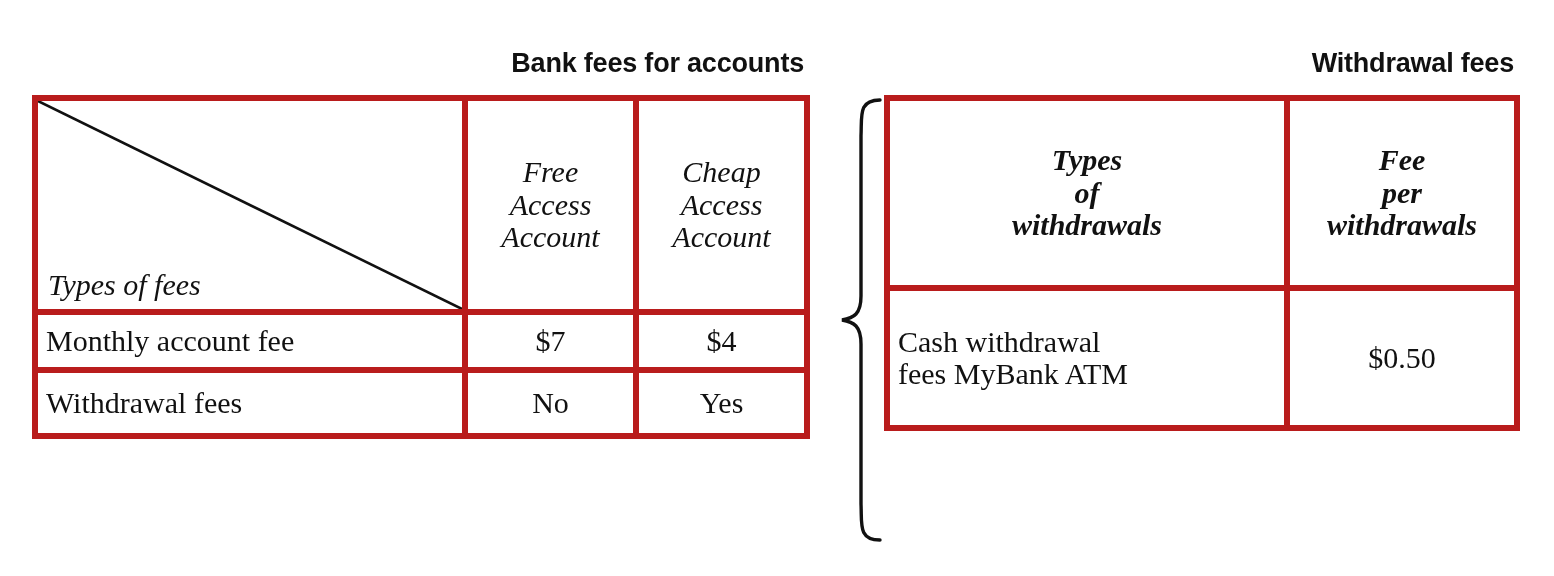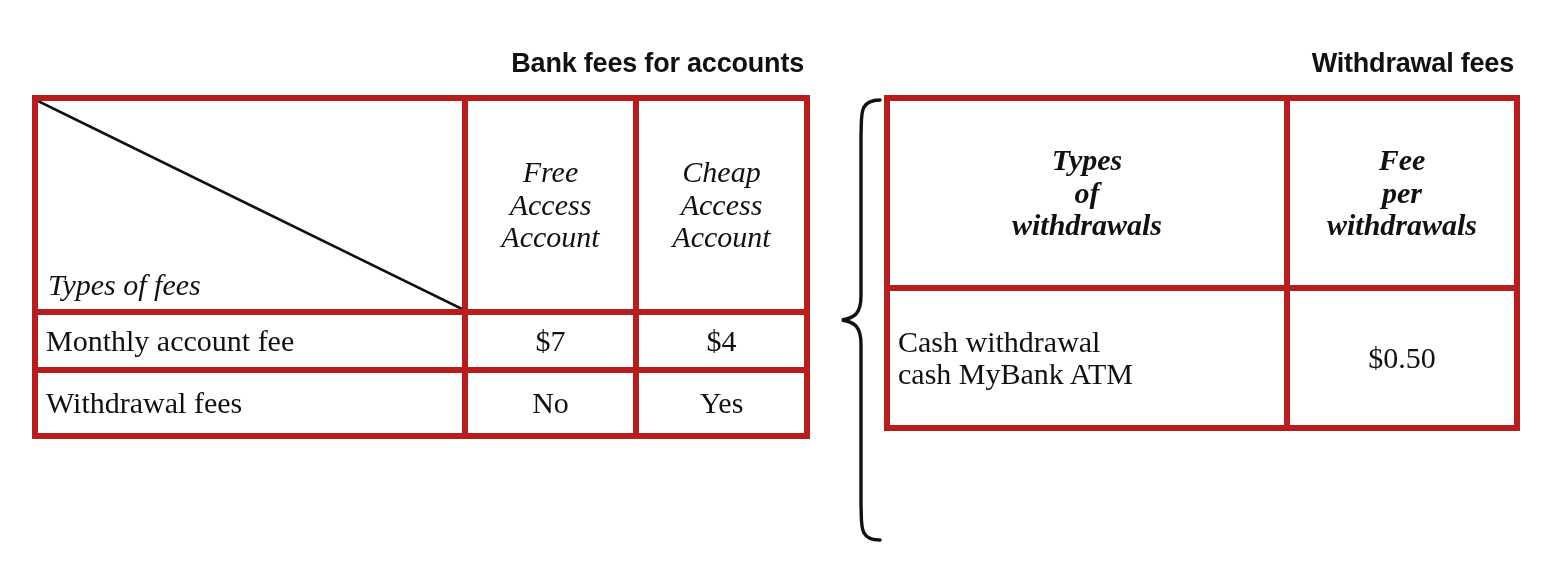--- a/index.html
+++ b/index.html
@@ -202,21 +202,21 @@
             <div>Fee</div>
             <div>per</div>
             <div>withdrawals</div>
           </td>
         </tr>
 
 
         <tr class="row-h3">
           <td class="lft cell-multiline">
             <div>Cash withdrawal</div>
-            <div>cash MyBank ATM</div>
+            <div>fees MyBank ATM</div>
           </td>
           <td class="ctr">$0.50</td>
         </tr>
 
       </tbody>
     </table>
   </div>
 
 </div>
 

